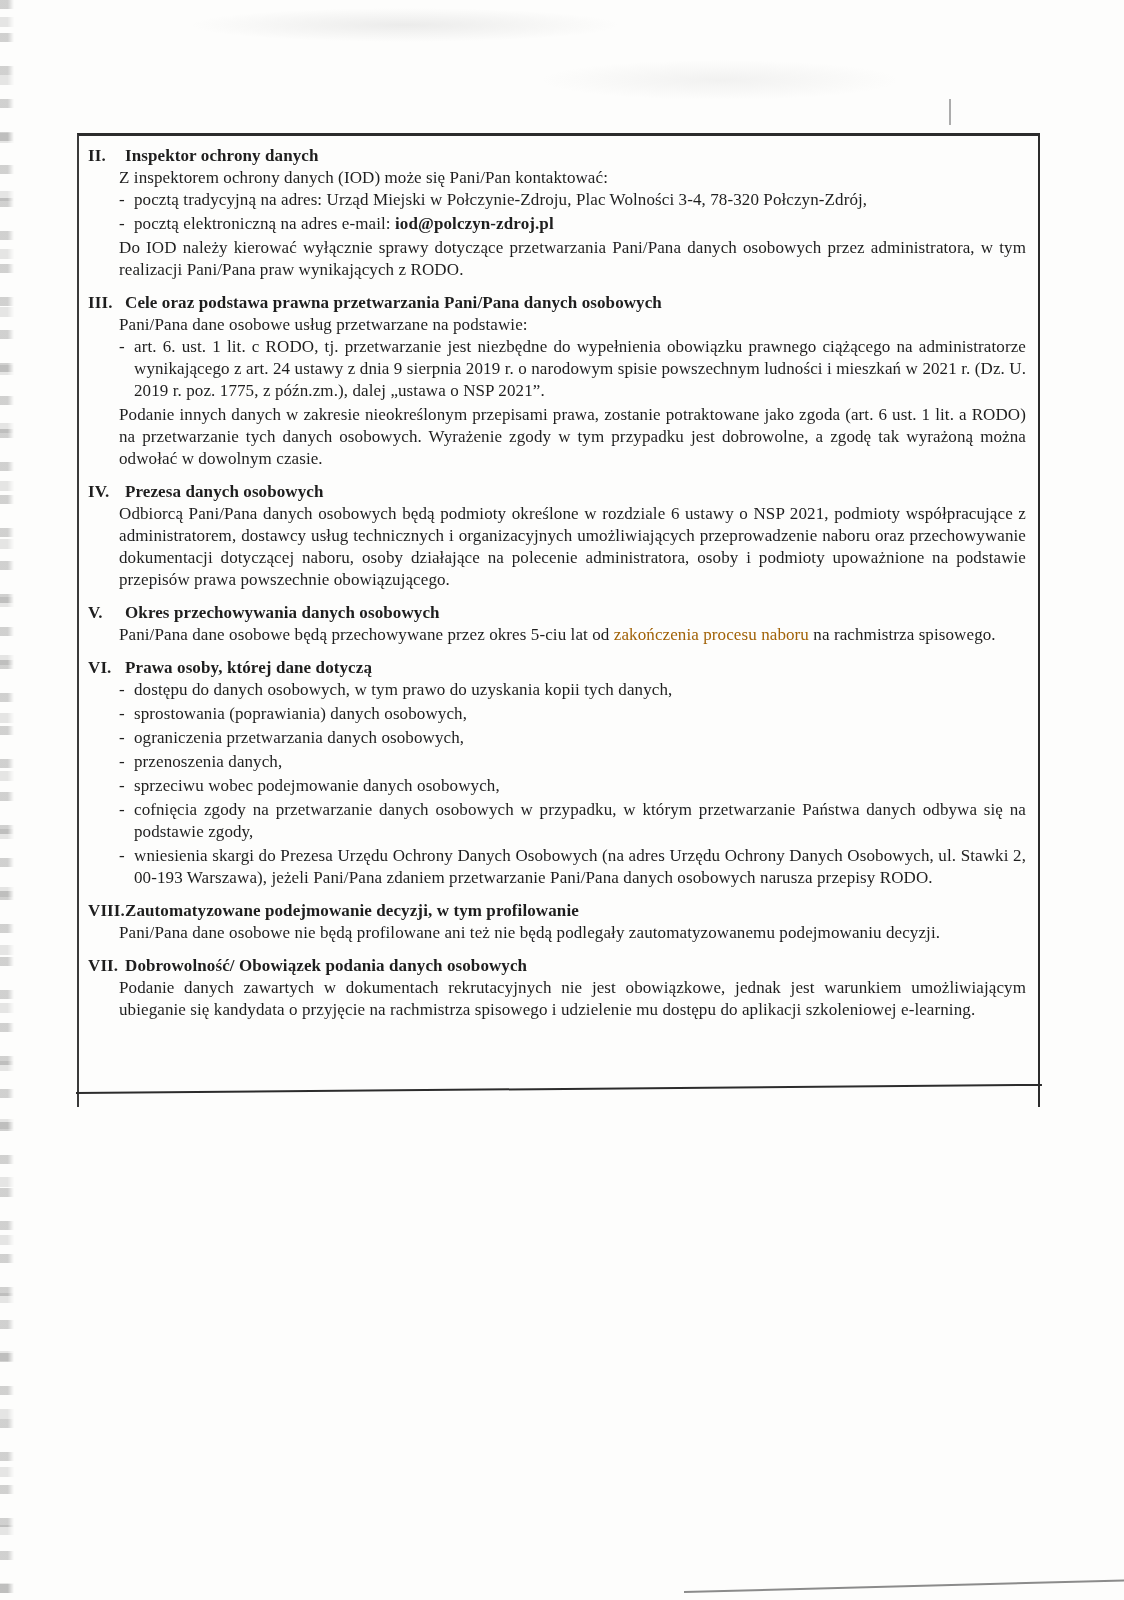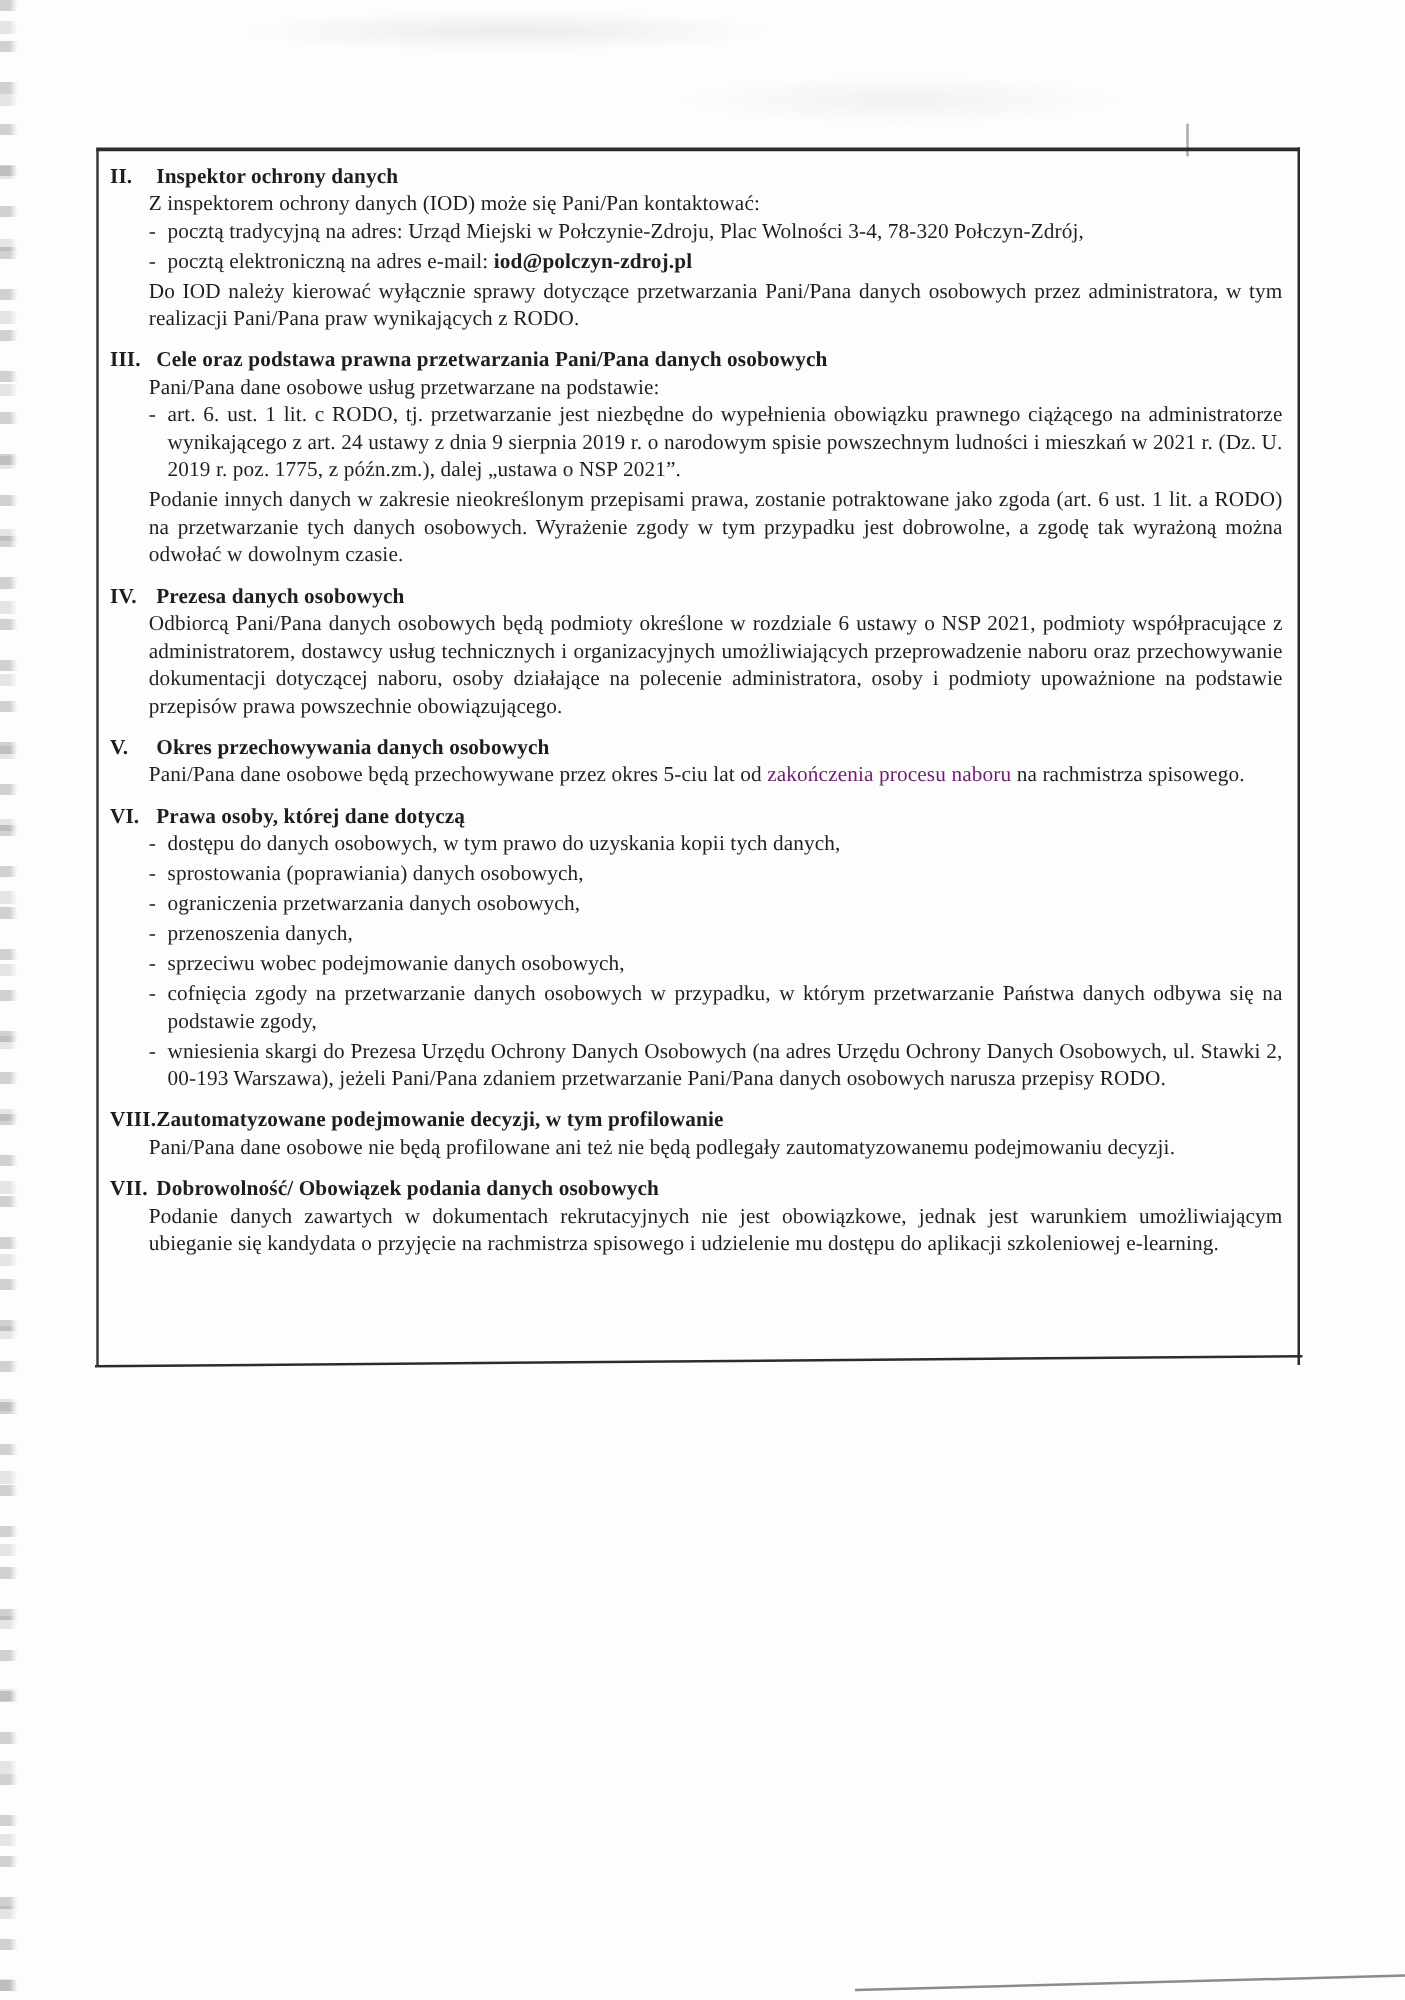--- a/index.html
+++ b/index.html
@@ -31,21 +31,21 @@
     background:radial-gradient(closest-side, rgba(130,130,130,.14), transparent);}
   .smudge-b{left:540px;top:60px;width:360px;height:40px;
     background:radial-gradient(closest-side, rgba(140,140,140,.10), transparent);}
   .stray-mark{position:absolute;left:949px;top:99px;width:2px;height:26px;background:#6a6a6a;opacity:.55;}
   .bottom-edge-line{
     position:absolute;left:684px;top:1591px;width:448px;height:2px;background:#8b8b8b;
     transform:rotate(-1.5deg);transform-origin:left center;
   }
   
   .doc-box{
-    position:absolute;left:77px;top:118px;width:963px;height:974px;
+    position:absolute;left:77px;top:133px;width:963px;height:974px;
     box-sizing:border-box;
     border-top:3px solid #2c2c2c;
     border-left:2px solid #3a3a3a;
     border-right:2px solid #2c2c2c;
     padding:9px 12px 0 2px;
   }
   .doc-bottom-border{
     position:absolute;left:76px;top:1092px;width:966px;height:2.4px;background:#2c2c2c;
     transform:rotate(-0.48deg);transform-origin:left center;
   }
@@ -53,21 +53,21 @@
   .sec-head{display:flex;font-weight:bold;}
   .sec-num{flex:0 0 auto;min-width:44px;padding-left:7px;box-sizing:border-box;white-space:nowrap;}
   .sec-title{flex:1;}
   .sec-content{margin-left:38px;}
   .para{text-align:justify;}
   .line{text-align:left;}
   .bullet{display:flex;margin-bottom:2px;}
   .bullet .dash{flex:0 0 15px;}
   .bullet .btext{flex:1;text-align:justify;}
   .bold{font-weight:bold;}
-  .faded{color:#701a75;}
+  .faded{color:#a16207;}
 </style>
 </head>
 <body>
 
 <div class="page">
 
   <div class="edge-marks"></div>
   <div class="smudge smudge-a"></div>
   <div class="smudge smudge-b"></div>
   <div class="stray-mark"></div>

